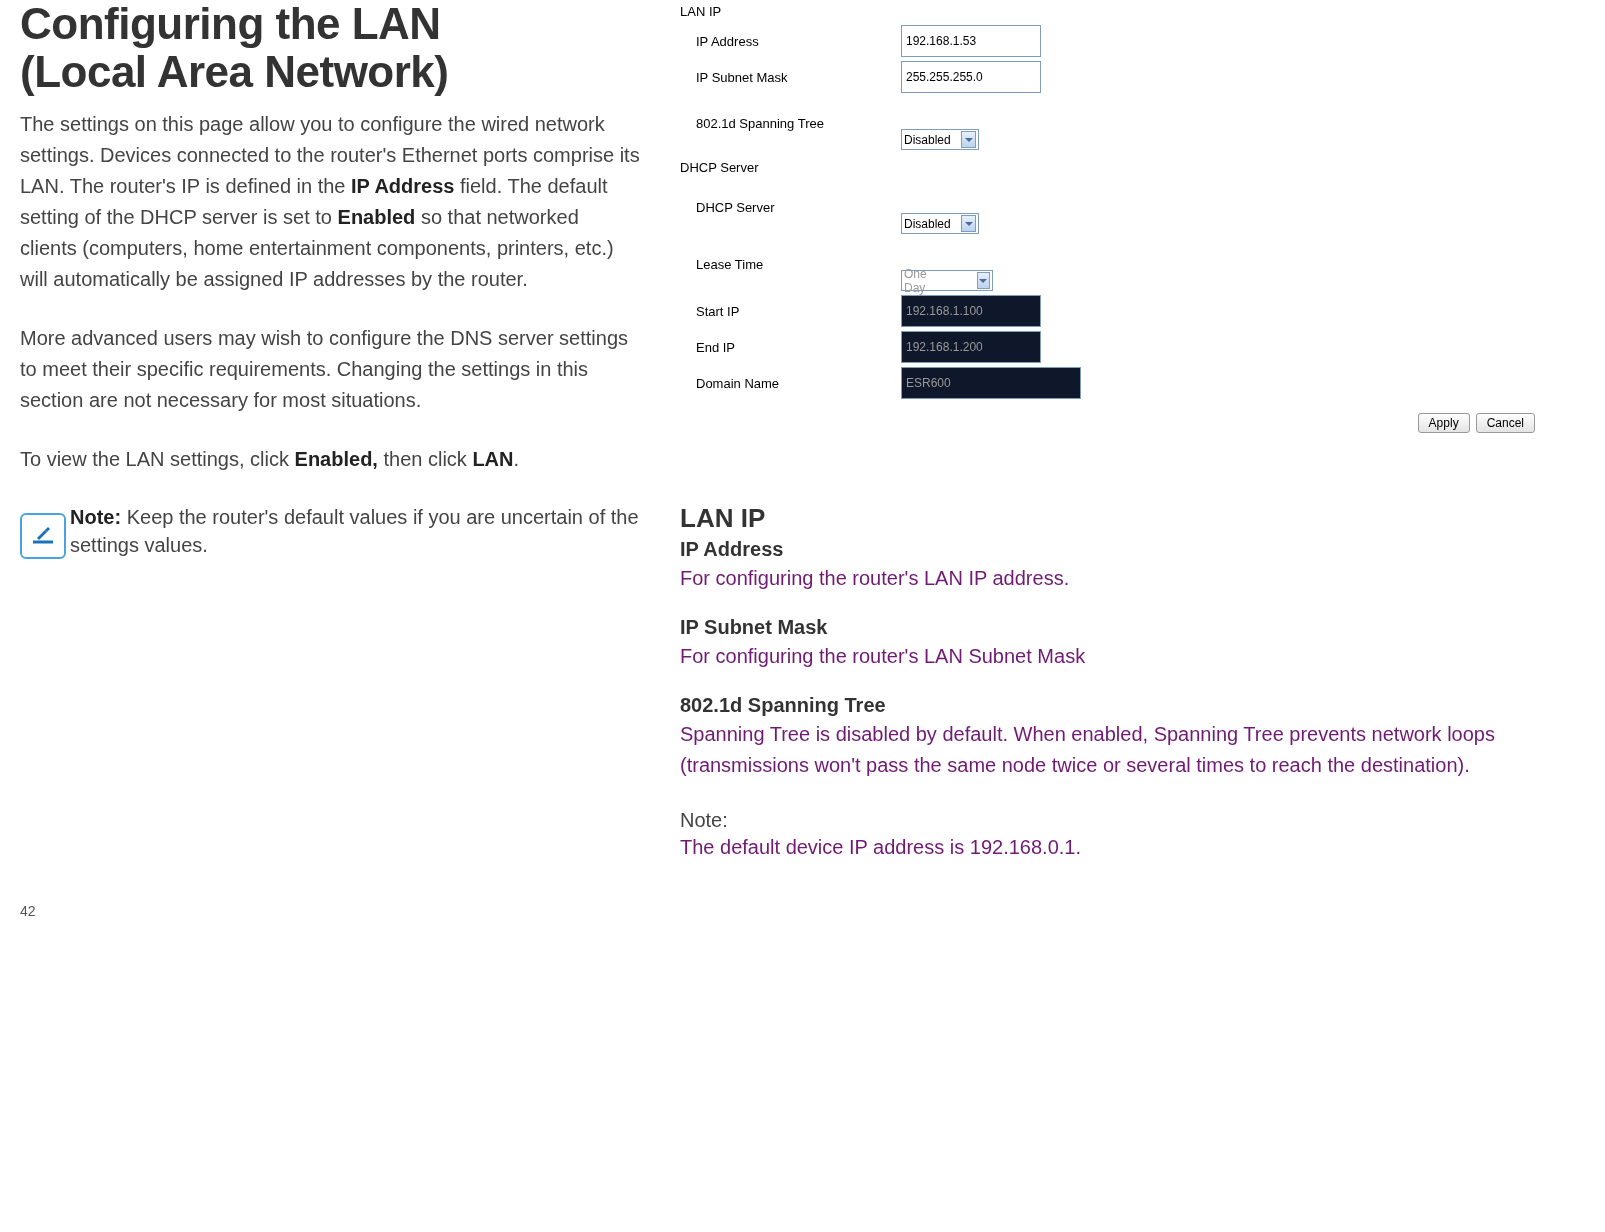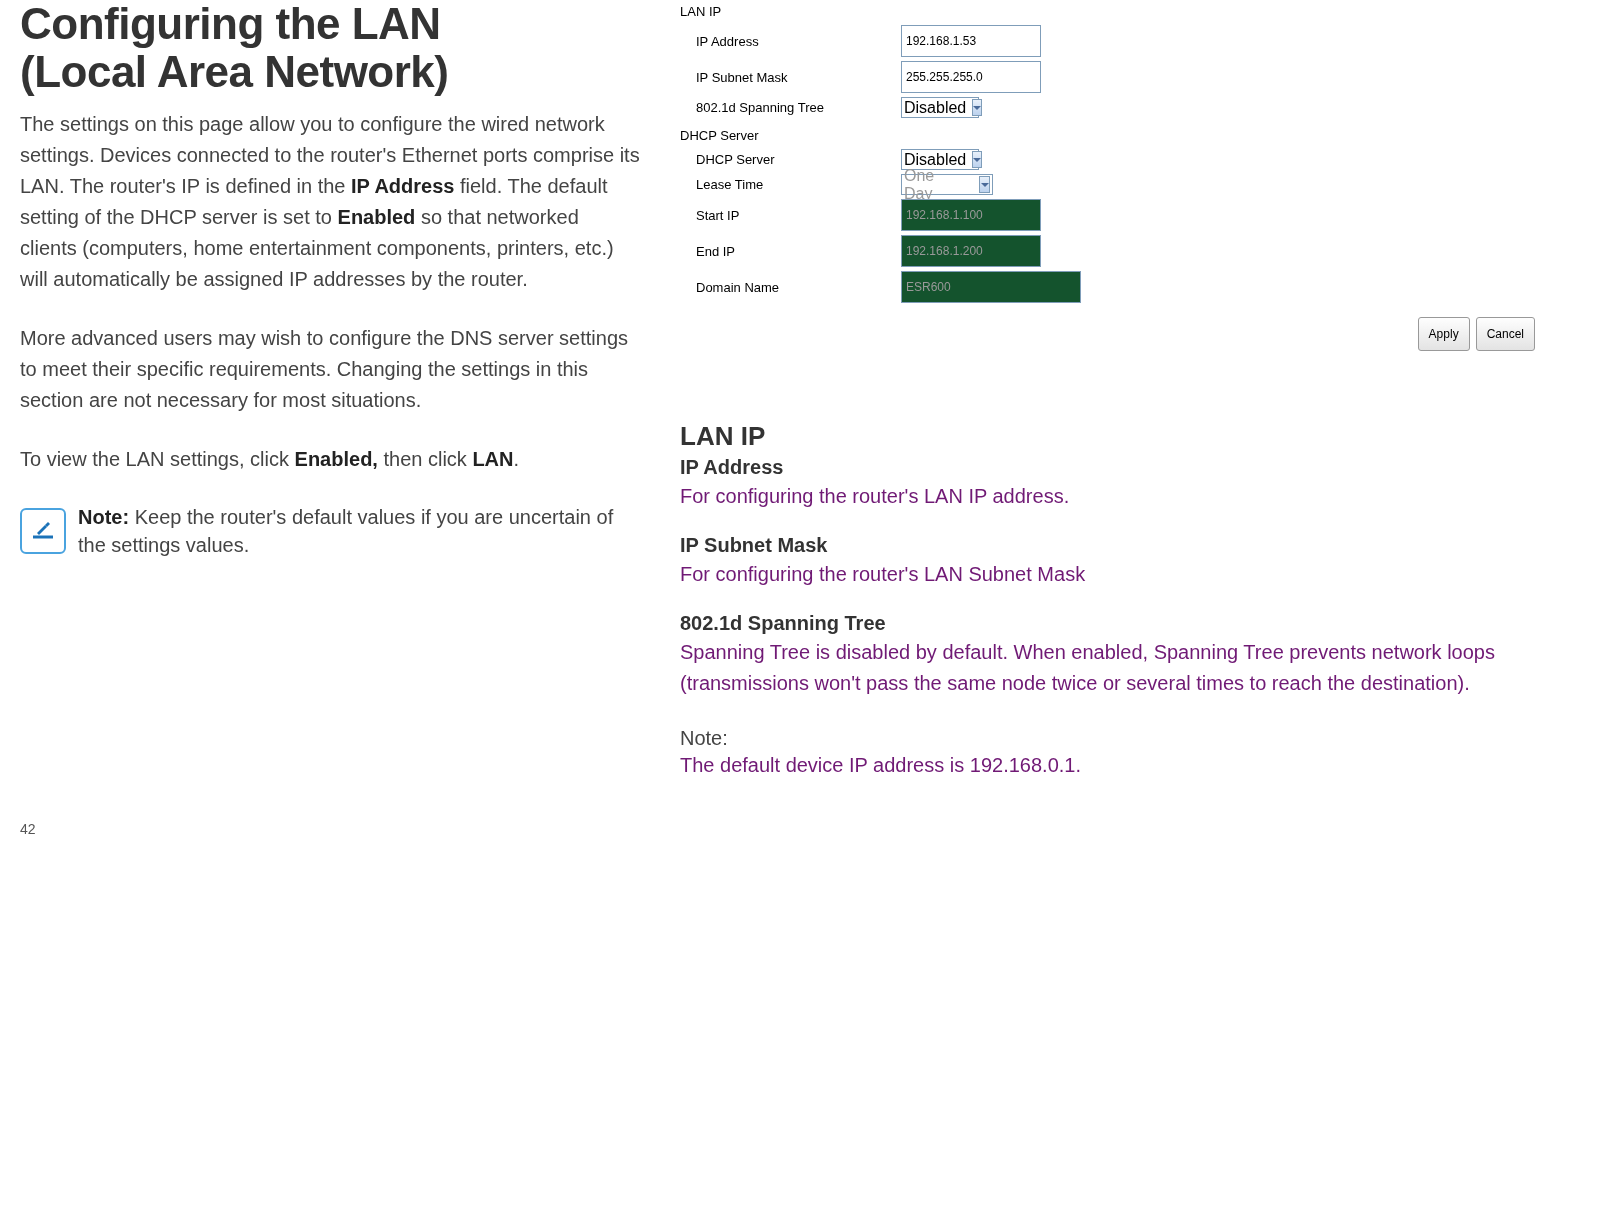--- a/index.html
+++ b/index.html
@@ -37,22 +37,22 @@
       line-height: 1.55;
       color: #444;
       margin-bottom: 28px;
     }
     .intro-para b {
       font-weight: bold;
       color: #222;
     }
     .note-block {
       display: flex;
-      align-items: center;
-      gap: 12px;
+      align-items: flex-end;
+      gap: 4px;
       margin-top: 15px;
     }
     .note-icon {
       width: 46px;
       height: 46px;
       background: #fff;
       border: 2px solid #4aa3df;
       border-radius: 6px;
       display: flex;
       align-items: center;
@@ -97,31 +97,32 @@
     .text-input {
       height: 32px;
       font-size: 12px;
       padding: 1px 4px;
       border: 1px solid #7f9db9;
       background: #fff;
       width: 140px;
     }
     .text-input.disabled {
       color: #999;
-      background: #14532d;
+      background: #0f172a;
     }
     .select-box {
       height: 21px;
-      font-size: 16px;
+      font-size: 12px;
       border: 1px solid #7f9db9;
       background: #fff;
       padding: 0 2px;
       display: inline-flex;
       align-items: center;
       gap: 6px;
+      margin-top: 32px;
     }
     .select-box.disabled {
       color: #999;
       gap: 32px;
     }
     .select-arrow {
       width: 15px;
       height: 17px;
       background: linear-gradient(#e8f0fa, #bcd2ee);
       border: 1px solid #7f9db9;
@@ -137,21 +138,21 @@
       border-top: 4px solid #4a6a99;
     }
     .buttons-row {
       display: flex;
       justify-content: flex-end;
       gap: 6px;
       margin-top: 14px;
       padding-right: 50px;
     }
     .btn {
-      height: 34px;
+      height: 20px;
       font-size: 12px;
       padding: 0 10px;
       border: 1px solid #999;
       border-radius: 3px;
       background: linear-gradient(#fefefe, #e3e3e3);
       cursor: pointer;
       display: inline-flex;
       align-items: center;
     }
 

